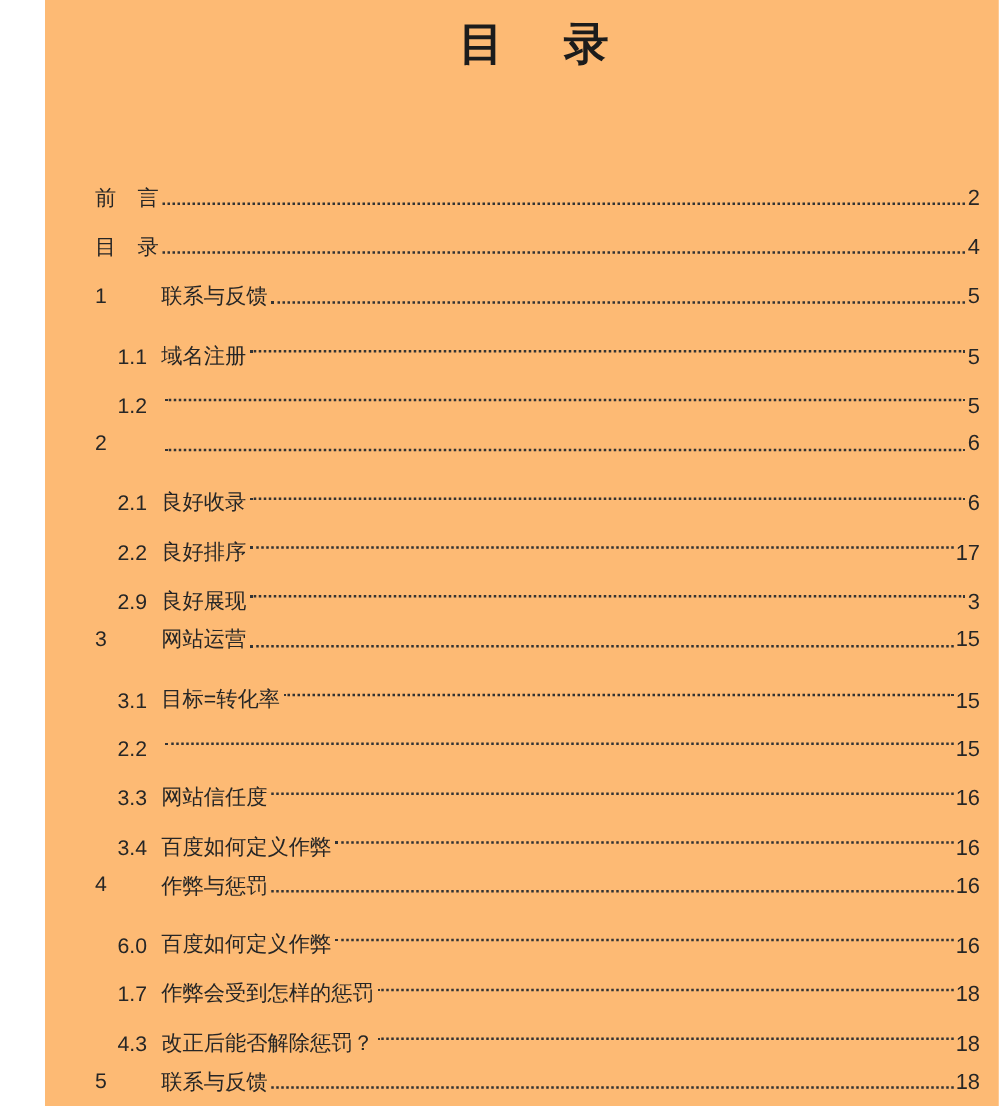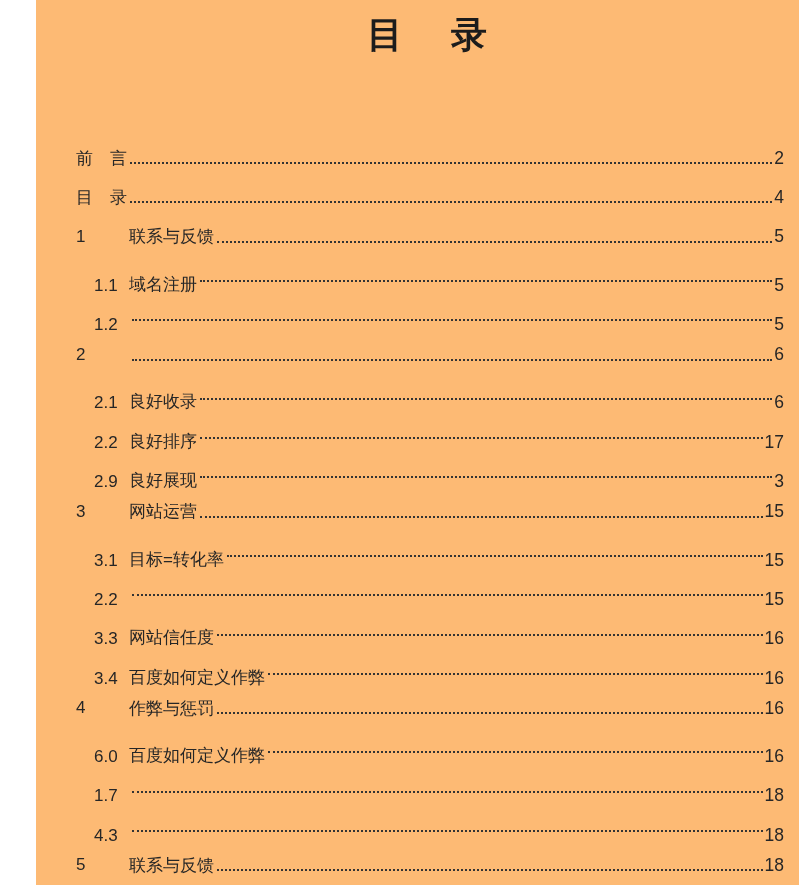--- a/index.html
+++ b/index.html
@@ -160,25 +160,27 @@
     <span class="toc-page">16</span>
   </div>
       <div class="toc-row level-2">
     <span class="toc-num">6.0</span>
     <span class="toc-label">百度如何定义作弊</span>
     <span class="toc-dots"></span>
     <span class="toc-page">16</span>
   </div>
       <div class="toc-row level-2">
     <span class="toc-num">1.7</span>
+    <span class="toc-label">作弊会受到怎样的惩罚</span>
     <span class="toc-dots"></span>
     <span class="toc-page">18</span>
   </div>
       <div class="toc-row level-2">
     <span class="toc-num">4.3</span>
+    <span class="toc-label">改正后能否解除惩罚？</span>
     <span class="toc-dots"></span>
     <span class="toc-page">18</span>
   </div>
       <div class="toc-row level-1 bold">
     <span class="toc-num">5</span>
     <span class="toc-label">联系与反馈</span>
     <span class="toc-dots"></span>
     <span class="toc-page">18</span>
   </div>
     </div>

